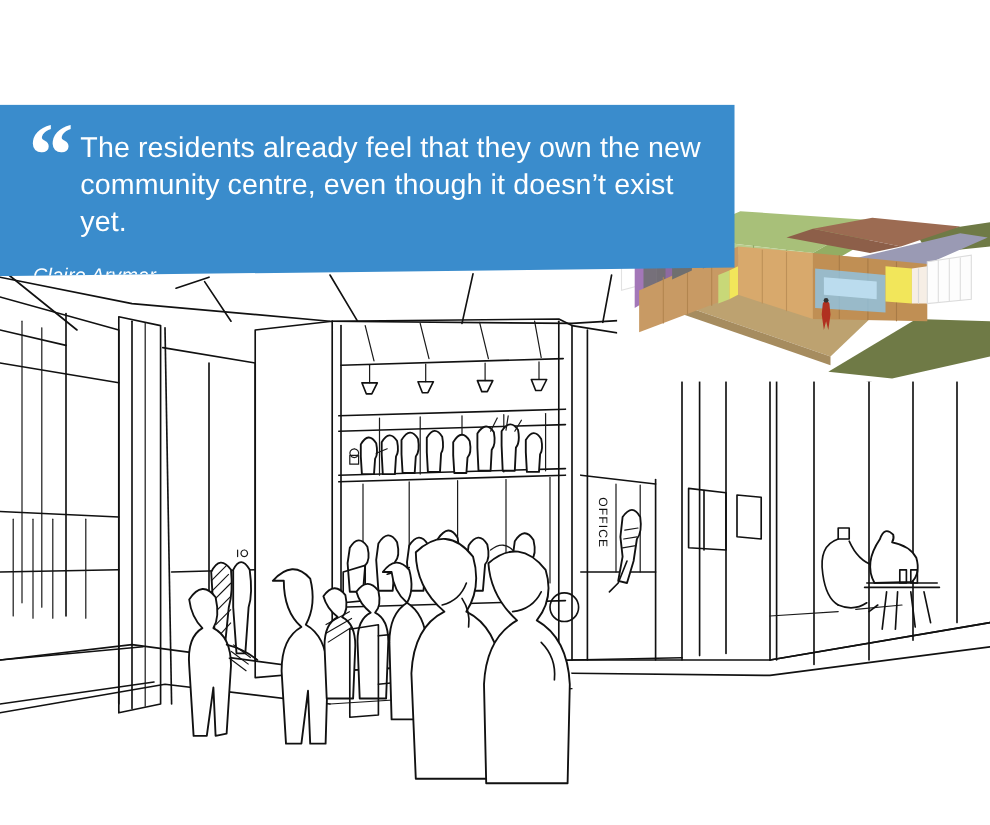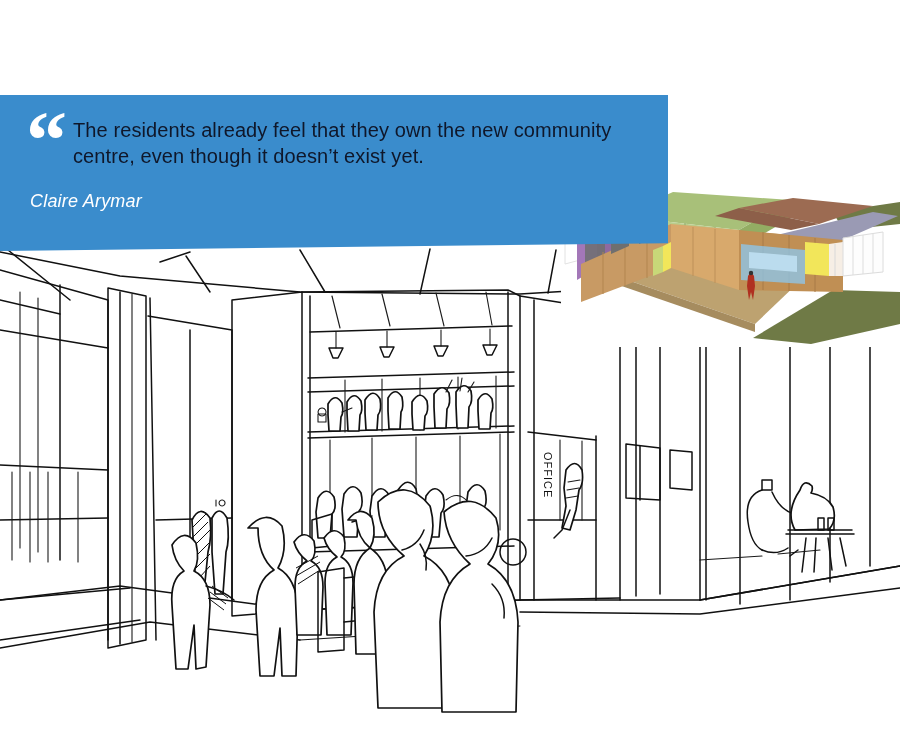--- a/index.html
+++ b/index.html
@@ -102,22 +102,22 @@
     font-family: "Liberation Serif", serif;
     font-size: 82px;
     line-height: 0.62;
     font-weight: 700;
     color: #ffffff;
     margin: 4px 10px 0 4px;
     letter-spacing: -4px;
     user-select: none;
   }
   #quote-text {
-    color: #0f172a;
-    font-size: 20px;
+    color: #ffffff;
+    font-size: 26px;
     line-height: 1.28;
     font-weight: 400;
     letter-spacing: 0.1px;
     max-width: 600px;
     margin-top: 6px;
   }
   #quote-attrib {
     color: #ffffff;
     font-size: 18px;
     font-style: italic;

